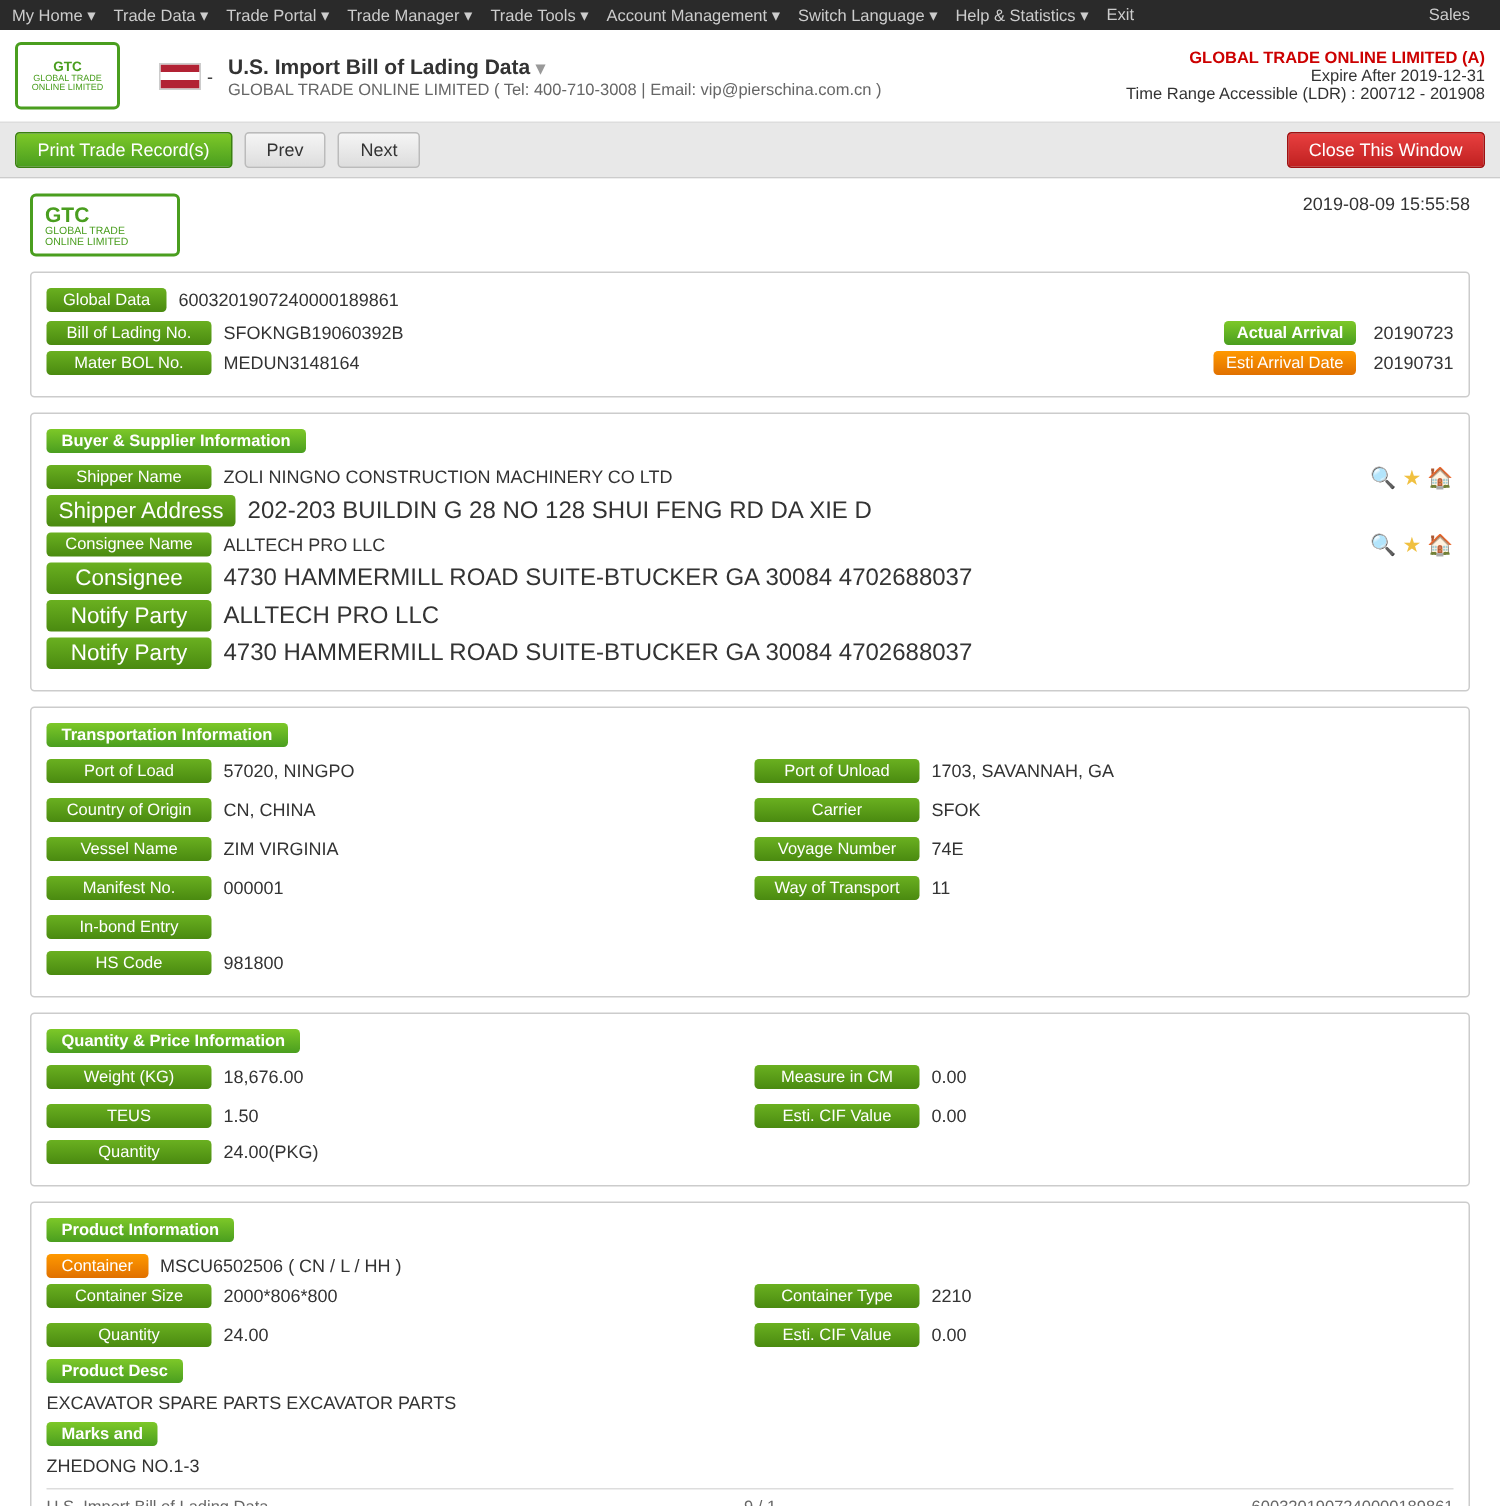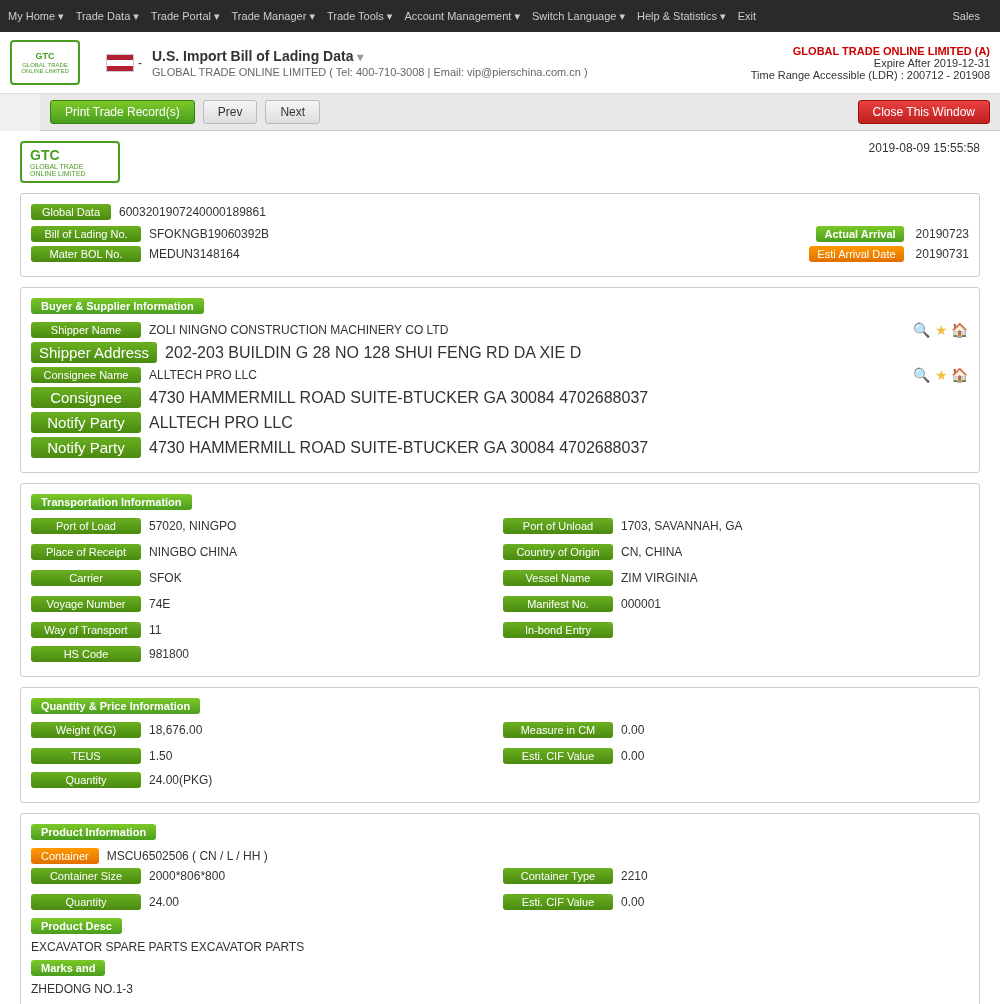--- a/index.html
+++ b/index.html
@@ -1,40 +1,40 @@
 <!DOCTYPE html>
 <html><head>
   <meta charset="utf-8">
   <style>
     * { margin: 0; padding: 0; box-sizing: border-box; }
     body { font-family: Arial, sans-serif; font-size: 12px; background: #f0f0f0; color: #333; width: 1000px; }
 
     
-    .top-nav { background: #2a2a2a; color: #ccc; display: flex; align-items: center; padding: 0 8px; height: 32px; font-size: 11px; }
+    .top-nav { background: #2a2a2a; color: #ccc; display: flex; align-items: center; padding: 0 8px; height: 20px; font-size: 11px; }
     .top-nav span { margin-right: 12px; cursor: pointer; }
     .top-nav .sales { margin-left: auto; }
     .top-nav .dropdown::after { content: ' ▾'; }
 
     
     .header-bar { background: #fff; border-bottom: 1px solid #ddd; display: flex; align-items: center; padding: 6px 10px; height: 62px; }
     .logo-area { display: flex; align-items: center; margin-right: 16px; }
     .logo-box { width: 70px; height: 45px; border: 2px solid #4a9e1f; border-radius: 4px; display: flex; align-items: center; justify-content: center; }
     .logo-text { font-size: 9px; color: #4a9e1f; font-weight: bold; text-align: center; line-height: 1.2; }
     .flag-area { display: flex; align-items: center; margin: 0 10px; }
     .flag { width: 28px; height: 18px; background: linear-gradient(180deg, #b22234 33%, #fff 33%, #fff 66%, #b22234 66%); border: 1px solid #ccc; position: relative; }
     .header-title-area { flex: 1; }
     .header-title { font-size: 14px; font-weight: bold; color: #333; }
     .header-subtitle { font-size: 11px; color: #666; margin-top: 2px; }
     .header-right { text-align: right; font-size: 11px; }
     .header-right .company { color: #c00; font-weight: bold; }
     .header-right .expire { color: #333; }
     .header-right .time-range { color: #333; }
 
     
-    .toolbar { background: #e8e8e8; border-bottom: 1px solid #ccc; padding: 6px 10px; display: flex; align-items: center; gap: 8px; margin-left: 40px; }
+    .toolbar { background: #e8e8e8; border-bottom: 1px solid #ccc; padding: 6px 10px; display: flex; align-items: center; gap: 8px; }
     .btn-green { background: linear-gradient(180deg, #7dc828, #4a9e1f); color: #fff; border: 1px solid #3a8010; border-radius: 3px; padding: 4px 14px; font-size: 12px; cursor: pointer; }
     .btn-nav { background: linear-gradient(180deg, #f5f5f5, #ddd); color: #333; border: 1px solid #bbb; border-radius: 3px; padding: 4px 14px; font-size: 12px; cursor: pointer; }
     .btn-red { background: linear-gradient(180deg, #e84040, #c02020); color: #fff; border: 1px solid #a01010; border-radius: 3px; padding: 4px 14px; font-size: 12px; cursor: pointer; margin-left: auto; }
 
     
     .main-content { background: #fff; padding: 10px 20px; }
 
     
     .doc-header { display: flex; justify-content: space-between; align-items: flex-start; margin-bottom: 10px; }
     .doc-logo { width: 100px; }
@@ -222,24 +222,20 @@
     <div class="transport-grid">
       <div class="transport-row">
         <span class="transport-label">Port of Load</span>
         <span class="transport-value">57020, NINGPO</span>
       </div>
       <div class="transport-row">
         <span class="transport-label">Port of Unload</span>
         <span class="transport-value">1703, SAVANNAH, GA</span>
       </div>
       <div class="transport-row">
-        <span class="transport-label">Place of Receipt</span>
-        <span class="transport-value">NINGBO CHINA</span>
-      </div>
-      <div class="transport-row">
         <span class="transport-label">Country of Origin</span>
         <span class="transport-value">CN, CHINA</span>
       </div>
       <div class="transport-row">
         <span class="transport-label">Carrier</span>
         <span class="transport-value">SFOK</span>
       </div>
       <div class="transport-row">
         <span class="transport-label">Vessel Name</span>
         <span class="transport-value">ZIM VIRGINIA</span>

